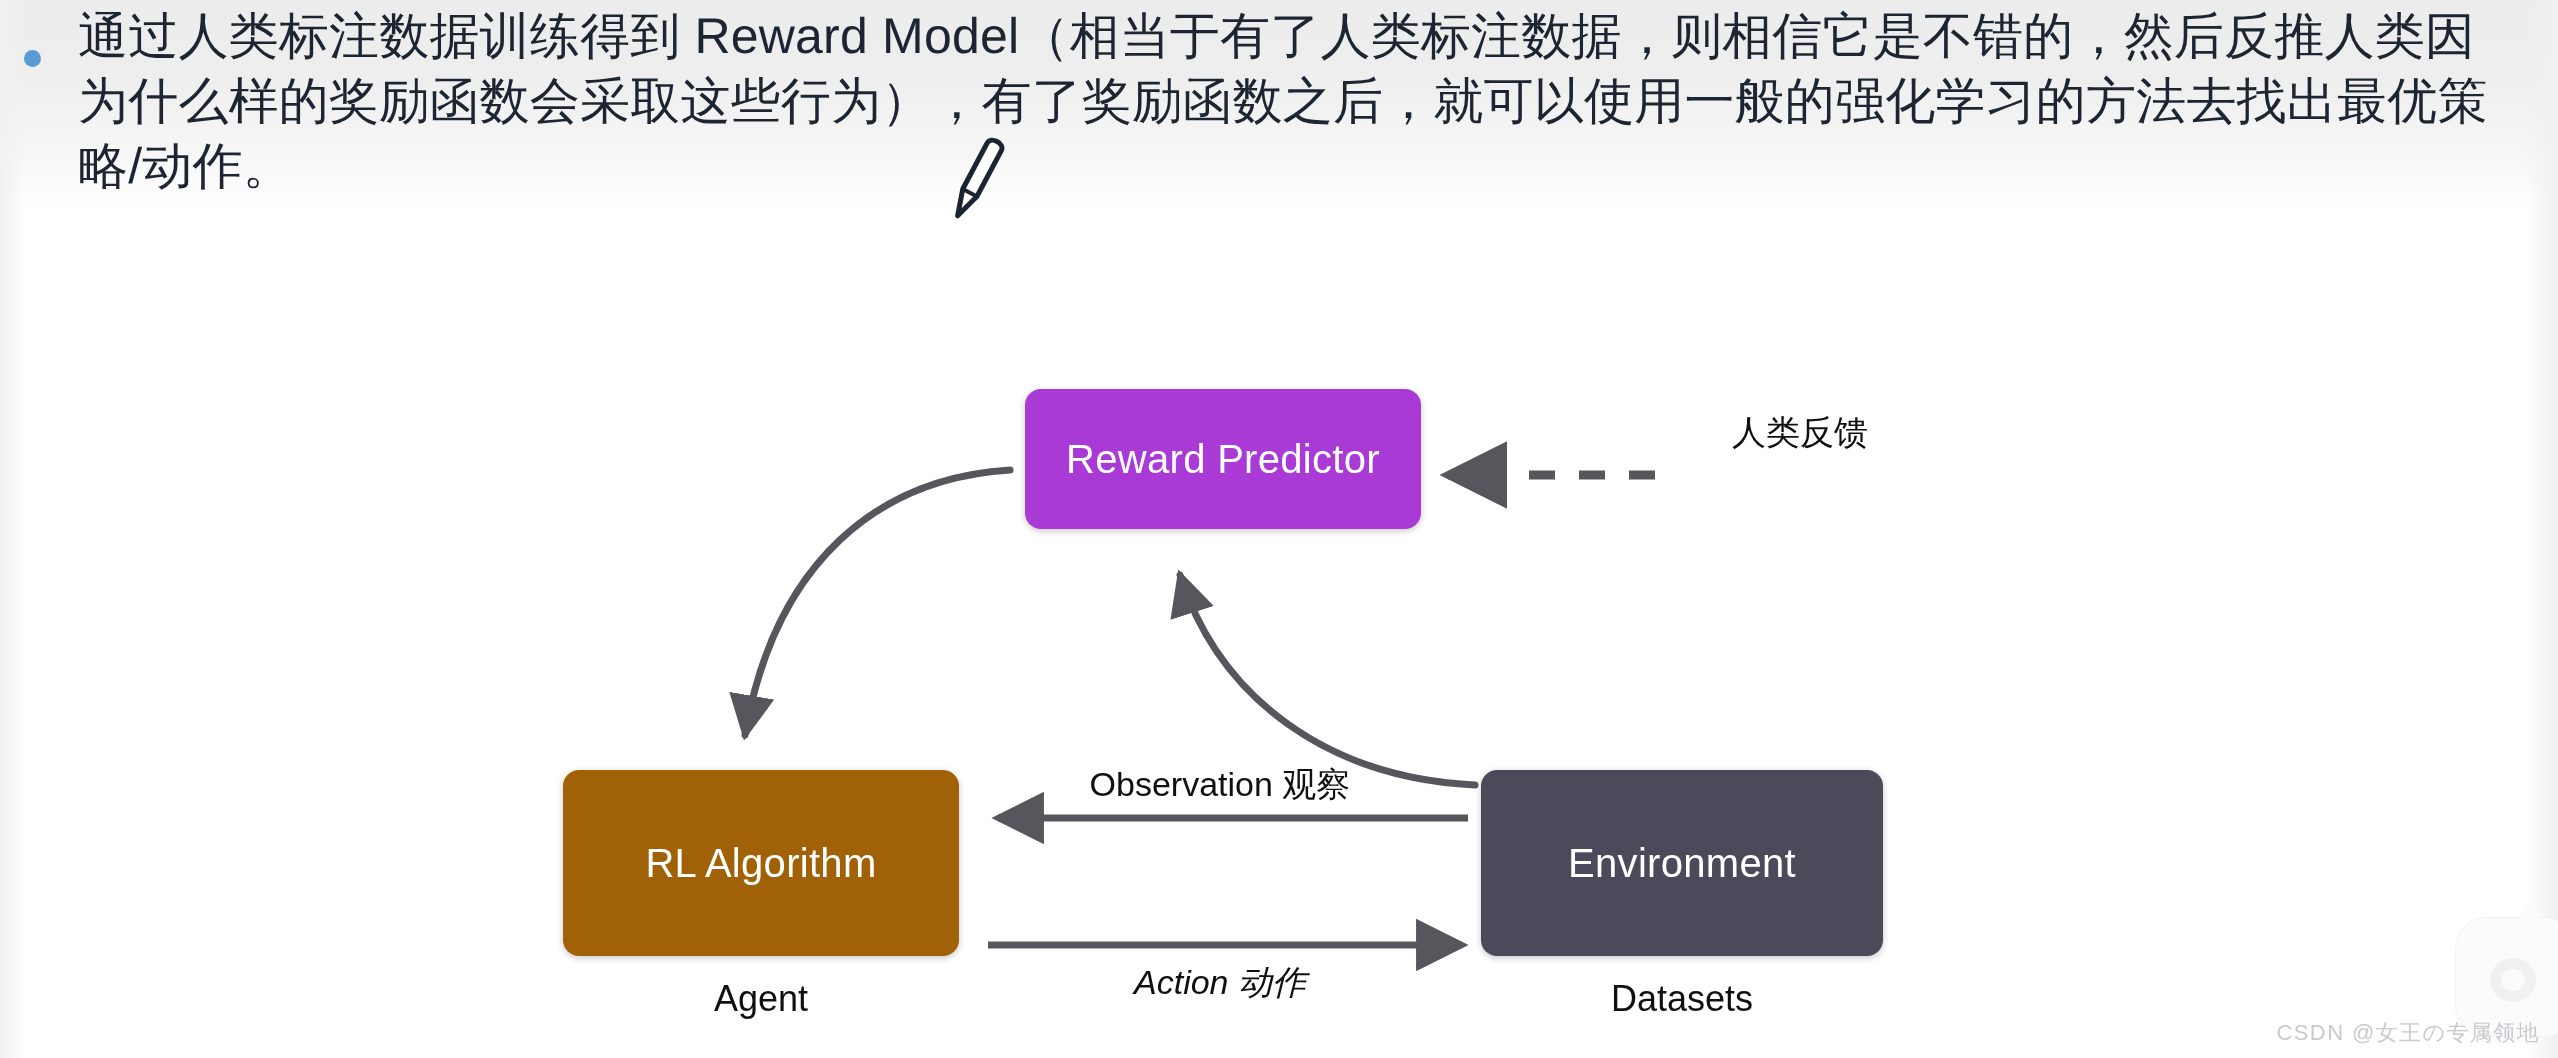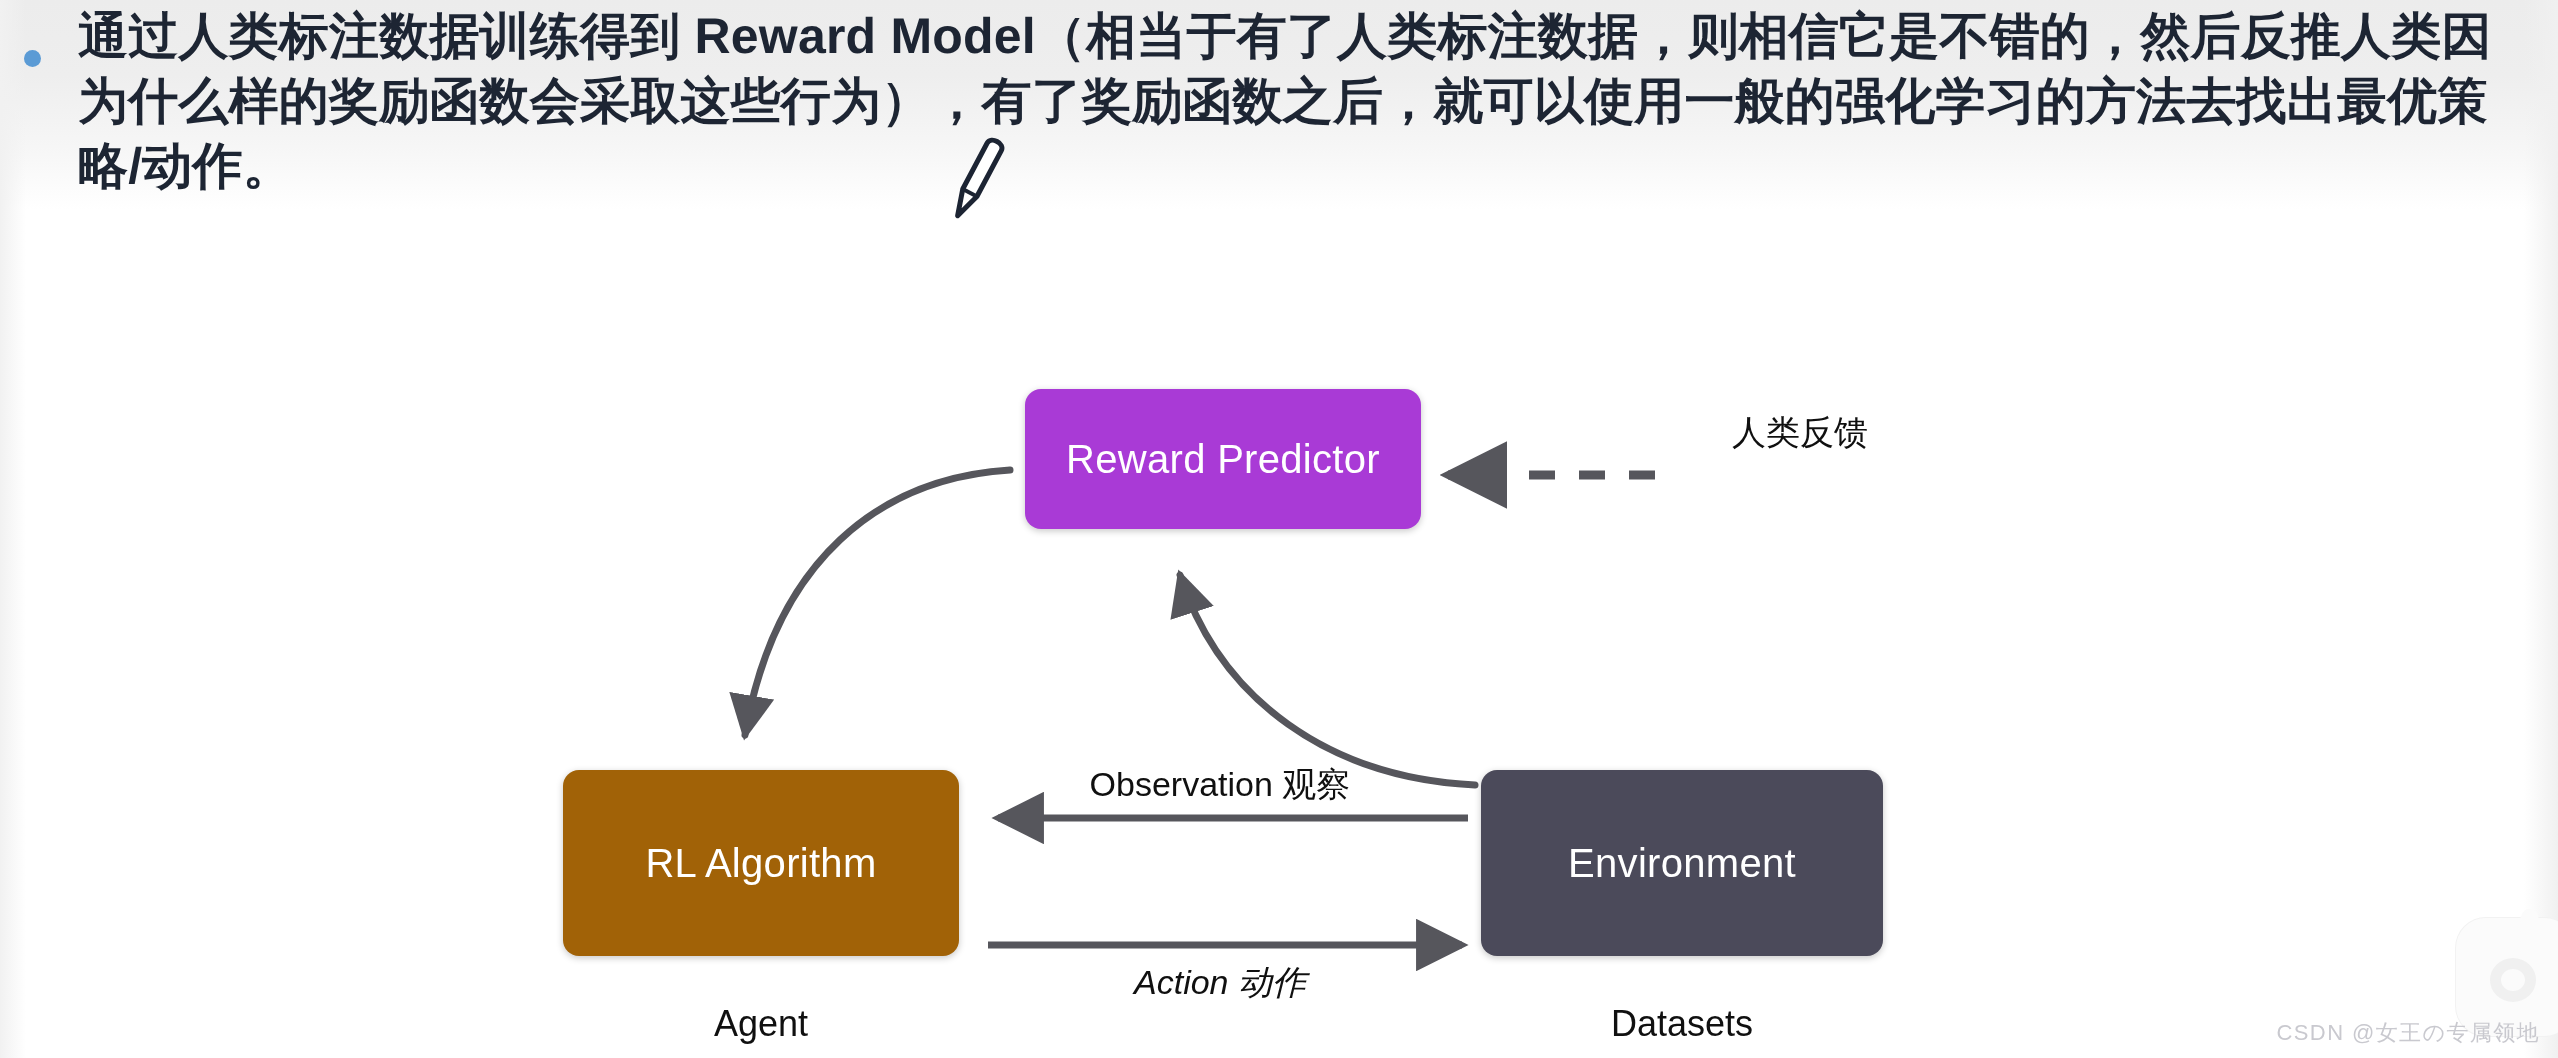--- a/index.html
+++ b/index.html
@@ -57,21 +57,21 @@
   }
   .bullet-text {
     position: absolute;
     left: 78px;
     top: 0px;
     width: 2420px;
     font-size: 50px;
     line-height: 1.30;
     color: #1d2533;
     letter-spacing: 0.2px;
-    font-weight: 700;
+    font-weight: 400;
     text-rendering: geometricPrecision;
   }
 
   
   .pen-cursor {
     position: absolute;
     left: 920px;
     top: 128px;
     width: 110px;
     height: 110px;
@@ -117,21 +117,20 @@
     width: 402px;
     height: 186px;
     background: #4b4a5a;
   }
   .caption {
     position: absolute;
     font-size: 36px;
     color: #101010;
     text-align: center;
     white-space: nowrap;
-    margin-top: 25px;
   }
   .cap-agent   { left: 563px;  top: 978px; width: 396px; }
   .cap-datasets{ left: 1481px; top: 978px; width: 402px; }
 
   .edge-label {
     position: absolute;
     font-size: 34px;
     line-height: 1.18;
     color: #101010;
     text-align: center;

